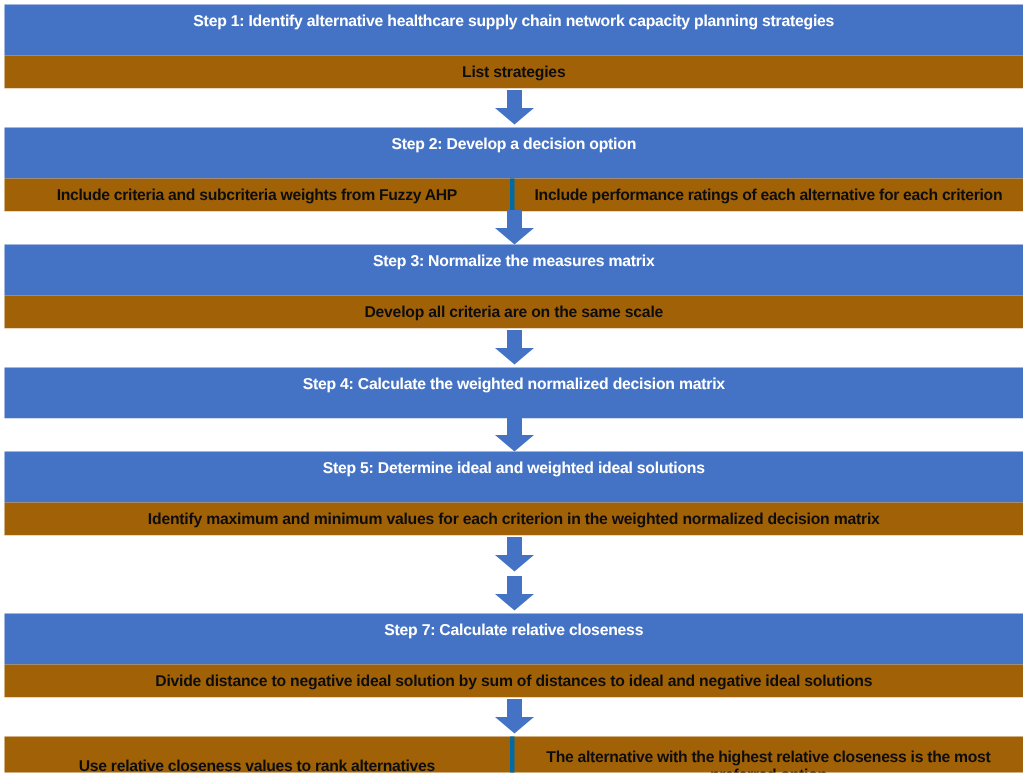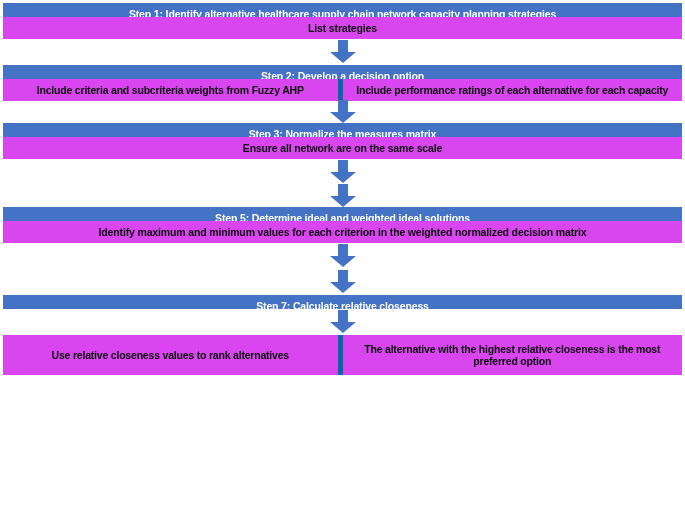--- a/index.html
+++ b/index.html
@@ -29,28 +29,28 @@
     box-sizing: border-box;
   }
 
   .step-header {
     background: #4472C4;
     color: #ffffff;
     font-size: 10.5px;
     font-weight: bold;
     text-align: center;
     line-height: 22px;
-    height: 14px;
+    height: 34px;
     letter-spacing: -0.15px;
     overflow: hidden;
     white-space: nowrap;
   }
 
   .step-body {
-    background: #d946ef;
+    background: #a16207;
     color: #0d0d0d;
     font-size: 10.5px;
     font-weight: bold;
     text-align: center;
     min-height: 22px;
     letter-spacing: -0.15px;
     display: flex;
     align-items: center;
     justify-content: center;
   }
@@ -84,21 +84,21 @@
     box-sizing: border-box;
     padding: 0 4px;
     font-size: 10.5px;
     font-weight: bold;
     line-height: 12.5px;
     letter-spacing: -0.2px;
     color: #0d0d0d;
   }
 
   .split-cell.left {
-    border-right: 5px solid #0369a1;
+    border-right: 3px solid #0369a1;
   }
 
   .arrow-row {
     height: 26px;
     display: flex;
     align-items: center;
     justify-content: center;
     background: #ffffff;
   }
 
@@ -131,42 +131,43 @@
   <div class="arrow-row">
     <svg class="arrow-glyph" viewBox="0 0 28 24">
       <polygon points="9,0 19,0 19,12 27,12 14,23 1,12 9,12" fill="#4472C4"></polygon>
     </svg>
   </div>
 
   <div class="step-block">
     <div class="step-header">Step 2: Develop a decision option</div>
     <div class="step-body split">
       <div class="split-cell left">Include criteria and subcriteria weights from Fuzzy AHP</div>
-      <div class="split-cell right">Include performance ratings of each alternative for each capacity</div>
+      <div class="split-cell right">Include performance ratings of each alternative for each criterion</div>
     </div>
   </div>
 
   <div class="arrow-row tight">
     <svg class="arrow-glyph" viewBox="0 0 28 24">
       <polygon points="9,0 19,0 19,12 27,12 14,23 1,12 9,12" fill="#4472C4"></polygon>
     </svg>
   </div>
 
   <div class="step-block">
     <div class="step-header">Step 3: Normalize the measures matrix</div>
-    <div class="step-body single">Ensure all network are on the same scale</div>
-  </div>
-
-  <div class="arrow-row">
-    <svg class="arrow-glyph" viewBox="0 0 28 24">
-      <polygon points="9,0 19,0 19,12 27,12 14,23 1,12 9,12" fill="#4472C4"></polygon>
-    </svg>
-  </div>
-
-  <div class="step-block">
+    <div class="step-body single">Develop all criteria are on the same scale</div>
+  </div>
+
+  <div class="arrow-row">
+    <svg class="arrow-glyph" viewBox="0 0 28 24">
+      <polygon points="9,0 19,0 19,12 27,12 14,23 1,12 9,12" fill="#4472C4"></polygon>
+    </svg>
+  </div>
+
+  <div class="step-block">
+    <div class="step-header">Step 4: Calculate the weighted normalized decision matrix</div>
   </div>
 
   <div class="arrow-row tight">
     <svg class="arrow-glyph" viewBox="0 0 28 24">
       <polygon points="9,0 19,0 19,12 27,12 14,23 1,12 9,12" fill="#4472C4"></polygon>
     </svg>
   </div>
 
   <div class="step-block">
     <div class="step-header">Step 5: Determine ideal and weighted ideal solutions</div>
@@ -181,20 +182,21 @@
 
 
   <div class="arrow-row">
     <svg class="arrow-glyph" viewBox="0 0 28 24">
       <polygon points="9,0 19,0 19,12 27,12 14,23 1,12 9,12" fill="#4472C4"></polygon>
     </svg>
   </div>
 
   <div class="step-block">
     <div class="step-header">Step 7: Calculate relative closeness</div>
+    <div class="step-body single">Divide distance to negative ideal solution by sum of distances to ideal and negative ideal solutions</div>
   </div>
 
   <div class="arrow-row">
     <svg class="arrow-glyph" viewBox="0 0 28 24">
       <polygon points="9,0 19,0 19,12 27,12 14,23 1,12 9,12" fill="#4472C4"></polygon>
     </svg>
   </div>
 
   <div class="step-block">
     <div class="step-body split tall">

